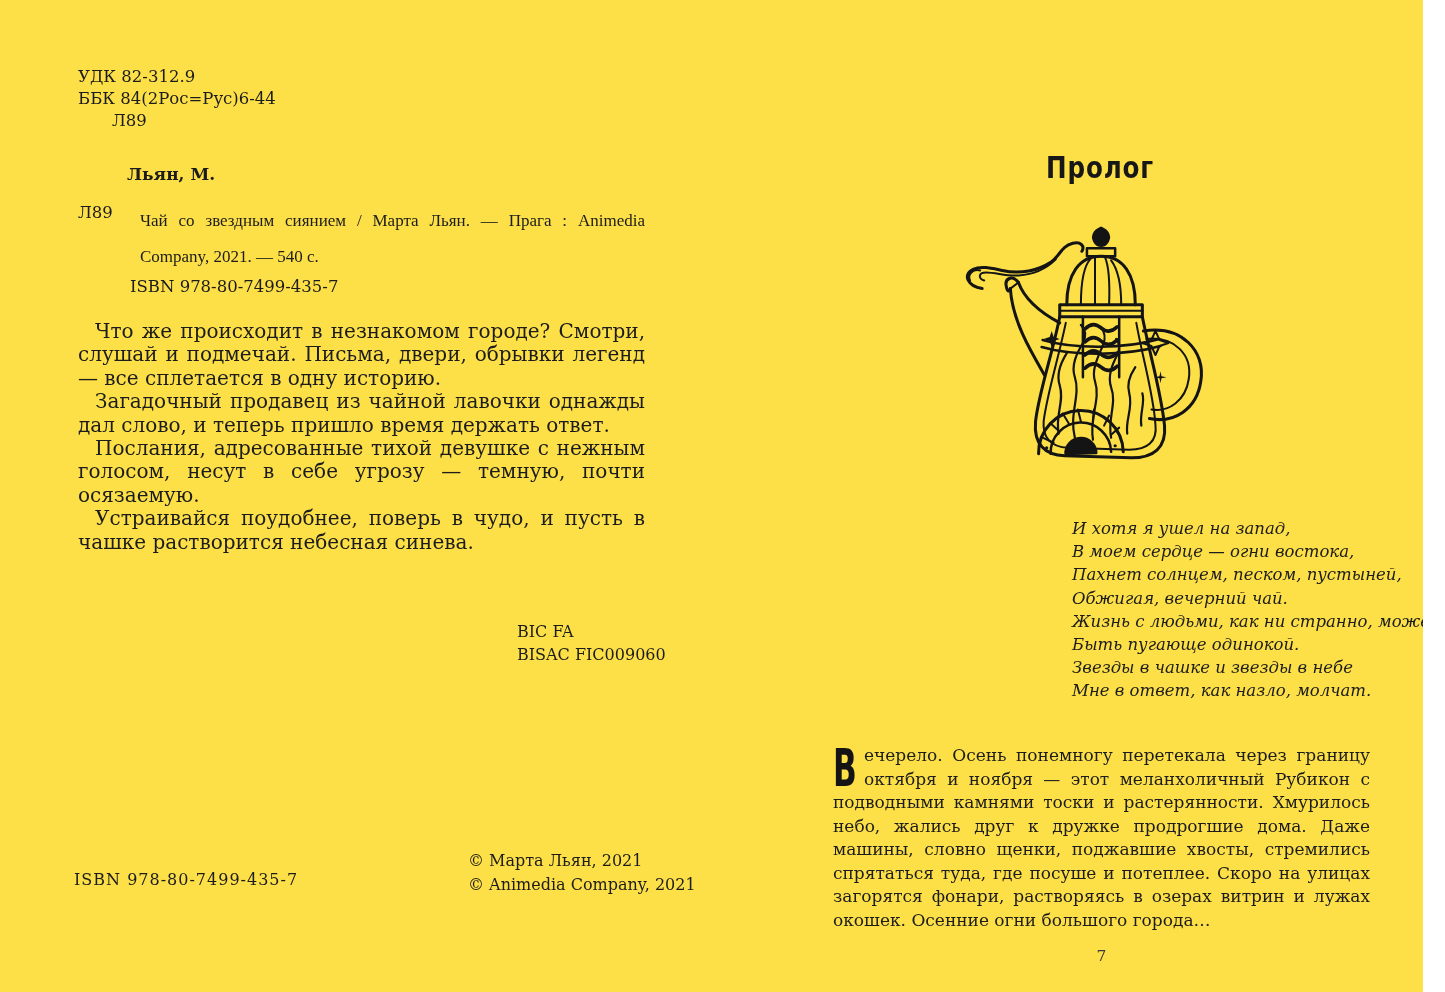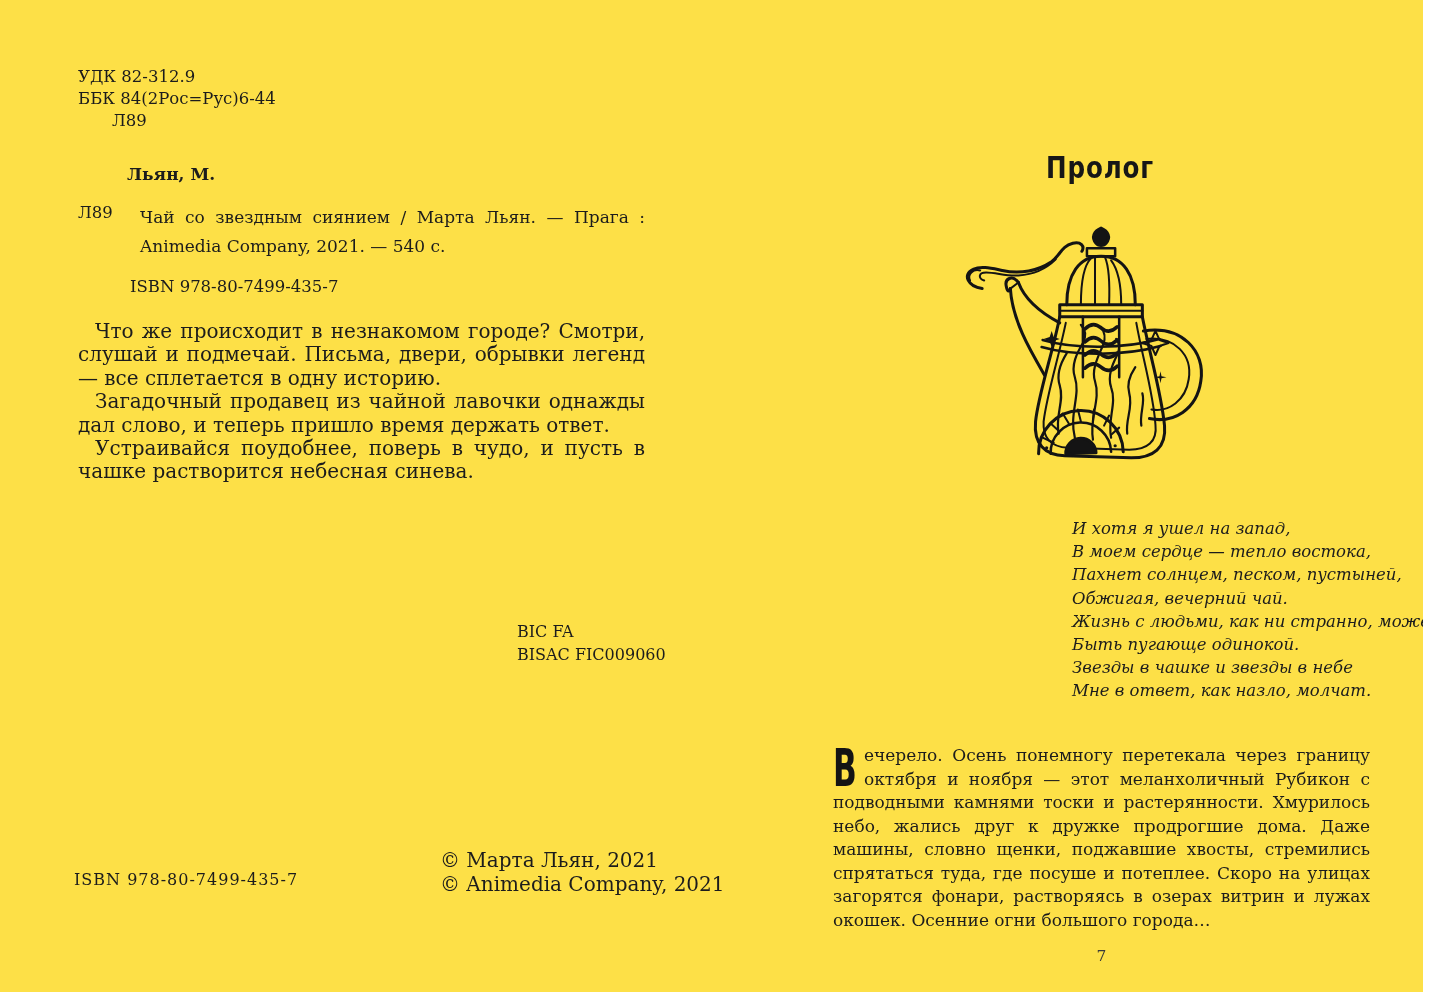--- a/index.html
+++ b/index.html
@@ -8,26 +8,26 @@
     background:#fde047; color:#1c1c1c;
     font-family:"DejaVu Serif", serif;
     overflow:hidden;
   }
   
   .cat-block { position:absolute; left:78px; top:66px; font-size:16.5px; line-height:22px; white-space:nowrap; }
   .cat-indent { padding-left:34px; }
   .author-name { position:absolute; left:127px; top:164px; font-size:17px; font-weight:bold; }
   .bib-row { position:absolute; left:78px; top:203px; width:567px; display:flex; align-items:flex-start; }
   .bib-label { flex:0 0 62px; font-size:16.5px; }
-  .bib-text { flex:1; margin:0; font-size:17px; line-height:29px; text-align:justify; }
+  .bib-text { flex:1; margin:0; font-size:17px; line-height:36px; text-align:justify;font-family:Liberation Serif, serif; }
   .isbn-top { position:absolute; left:130px; top:277px; font-size:16.5px; }
   .annotation { position:absolute; left:78px; top:320px; width:567px; font-size:20px; line-height:23.4px; text-align:justify; }
   .ann-p { margin:0; text-indent:17px; }
   .class-codes { position:absolute; left:517px; top:621px; font-size:16px; line-height:22.5px; }
-  .copyright { position:absolute; left:440px; top:849px; font-size:20px; line-height:23.5px; }
+  .copyright { position:absolute; left:468px; top:849px; font-size:16px; line-height:23.5px; }
   .copy-line { margin:0; }
   .isbn-bottom { position:absolute; left:74px; top:870px; font-size:16px; letter-spacing:1px; }
   
   .heading {
     position:absolute; left:960px; top:150px; width:280px; margin:0;
     text-align:center; font-family:"DejaVu Sans", sans-serif;
     font-weight:bold; font-size:30px; letter-spacing:1px; color:#171717;
     transform:scaleX(0.82);
   }
   .teapot { position:absolute; left:962px; top:222px; width:266px; height:246px; }
@@ -63,20 +63,21 @@
     <div class="bib-row">
       <span class="bib-label">Л89</span>
       <p class="bib-text">Чай со звездным сиянием / Марта Льян. — Прага : Animedia Company, 2021. — 540 с.</p>
     </div>
 
     <div class="isbn-top">ISBN 978-80-7499-435-7</div>
 
     <div class="annotation">
         <div class="ann-p">Что же происходит в незнакомом городе? Смотри, слушай и подмечай. Письма, двери, обрывки легенд — все сплетается в одну историю.</div>
         <div class="ann-p">Загадочный продавец из чайной лавочки однажды дал слово, и теперь пришло время держать ответ.</div>
+        <div class="ann-p">Послания, адресованные тихой девушке с нежным голосом, несут в себе угрозу — темную, почти осязаемую.</div>
         <div class="ann-p">Устраивайся поудобнее, поверь в чудо, и пусть в чашке растворится не­бесная синева.</div>
       </div>
 
     <div class="class-codes">
       <div>BIC FA</div>
       <div>BISAC FIC009060</div>
     </div>
 
     <div class="copyright">
         <div class="copy-line">© Марта Льян, 2021</div>
@@ -169,21 +170,21 @@
         <g>
           <path d="M192,106 L196,115 L205,118 L196,121 L192,130 L188,121 L179,118 L188,115 Z" stroke-width="2"></path>
           <path d="M89,106 L91,112 L97,114 L91,116 L89,122 L87,116 L81,114 L87,112 Z" fill="#141414" stroke="none"></path>
           <path d="M197,146 L198,151 L203,152 L198,153 L197,158 L196,153 L191,152 L196,151 Z" fill="#141414" stroke="none"></path>
         </g>
       </g>
     </svg>
 
     <div class="poem">
         <div class="poem-line">И хотя я ушел на запад,</div>
-        <div class="poem-line">В моем сердце — тепло востока,</div>
+        <div class="poem-line">В моем сердце — огни востока,</div>
         <div class="poem-line">Пахнет солнцем, песком, пустыней,</div>
         <div class="poem-line">Обжигая, вечерний чай.</div>
         <div class="poem-line">Жизнь с людьми, как ни странно, может</div>
         <div class="poem-line">Быть пугающе одинокой.</div>
         <div class="poem-line">Звезды в чашке и звезды в небе</div>
         <div class="poem-line">Мне в ответ, как назло, молчат.</div>
       </div>
 
     <p class="body-par"><span class="dropcap">В</span><span>ечерело. Осень понемногу перетекала через границу октя­бря и ноября — этот меланхоличный Рубикон с подводными камнями тоски и растерянности. Хмурилось небо, жались друг к дружке продрогшие дома. Даже машины, словно щенки, под­жавшие хвосты, стремились спрятаться туда, где посуше и по­теплее. Скоро на улицах загорятся фонари, растворяясь в озерах витрин и лужах окошек. Осенние огни большого города…</span></p>
 

